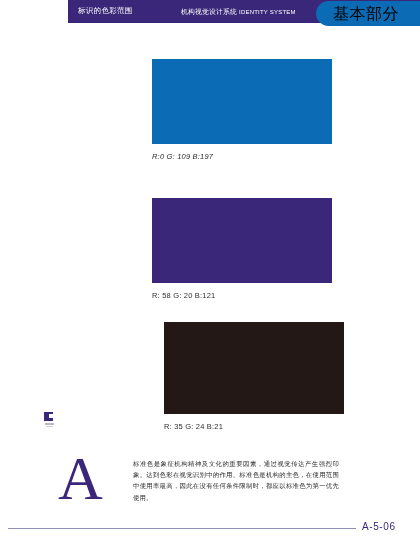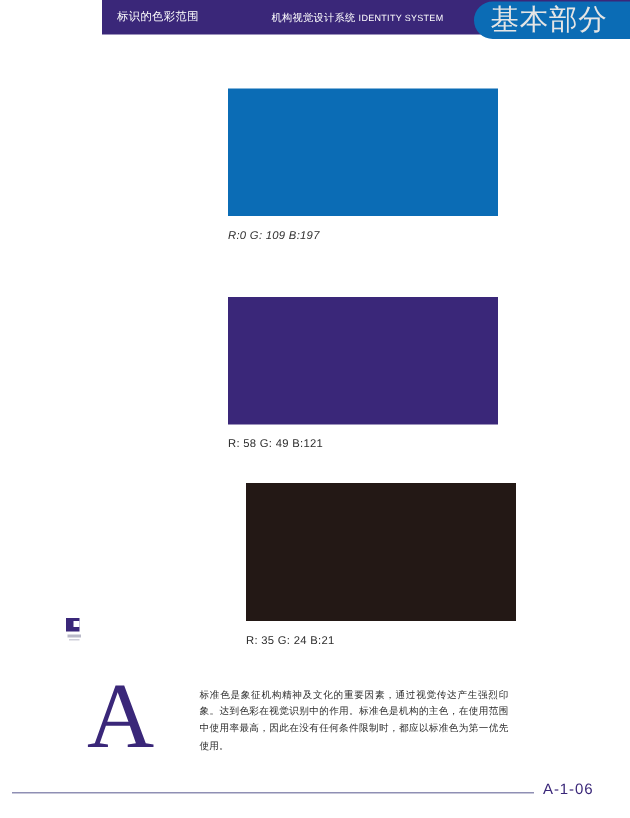--- a/index.html
+++ b/index.html
@@ -60,22 +60,22 @@
     top: 1px;
     width: 104px;
     height: 25px;
     background: #0b6cb5;
     border-radius: 13px 0 0 13px;
     display: flex;
     align-items: center;
     justify-content: center;
   }
   .header-badge-label {
-    font-size: 19px;
-    color: #e5e5e5;
+    font-size: 16px;
+    color: #000000;
     letter-spacing: 0.5px;
     line-height: 1;
     padding-right: 4px;
   }
 
   
   .swatch-block {
     position: absolute;
     left: 152px;
   }
@@ -199,35 +199,35 @@
     <span class="header-badge-label">基本部分</span>
   </div>
 
   <div class="swatch-block" id="swatch-1">
     <div class="swatch-box" style="background: rgb(11, 108, 181);"></div>
     <div class="swatch-caption">R:0    G: 109  B:197</div>
   </div>
 
   <div class="swatch-block" id="swatch-2">
     <div class="swatch-box" style="background: rgb(58, 39, 121);"></div>
-    <div class="swatch-caption">R: 58   G: 49   B:121</div>
+    <div class="swatch-caption">R: 58   G: 20   B:121</div>
   </div>
 
   <div class="swatch-block" id="swatch-3">
     <div class="swatch-box" style="background: rgb(35, 24, 21);"></div>
     <div class="swatch-caption">R: 35   G: 24   B:21</div>
   </div>
 
   <div class="logo-mark">
     <div class="lm-sq"></div>
     <div class="lm-notch"></div>
     <div class="lm-bar1"></div>
     <div class="lm-bar2"></div>
   </div>
 
   <div class="big-letter" style="color: rgb(58, 39, 121);">A</div>
 
   <div class="body-copy">标准色是象征机构精神及文化的重要因素，通过视觉传达产生强烈印象。达到色彩在视觉识别中的作用。标准色是机构的主色，在使用范围中使用率最高，因此在没有任何条件限制时，都应以标准色为第一优先使用。</div>
 
   <div class="footer-rule" style="background: rgb(143, 143, 180);"></div>
-  <div class="footer-page">A-1-06</div>
+  <div class="footer-page">A-5-06</div>
 
 </div>
 
 </body></html>

